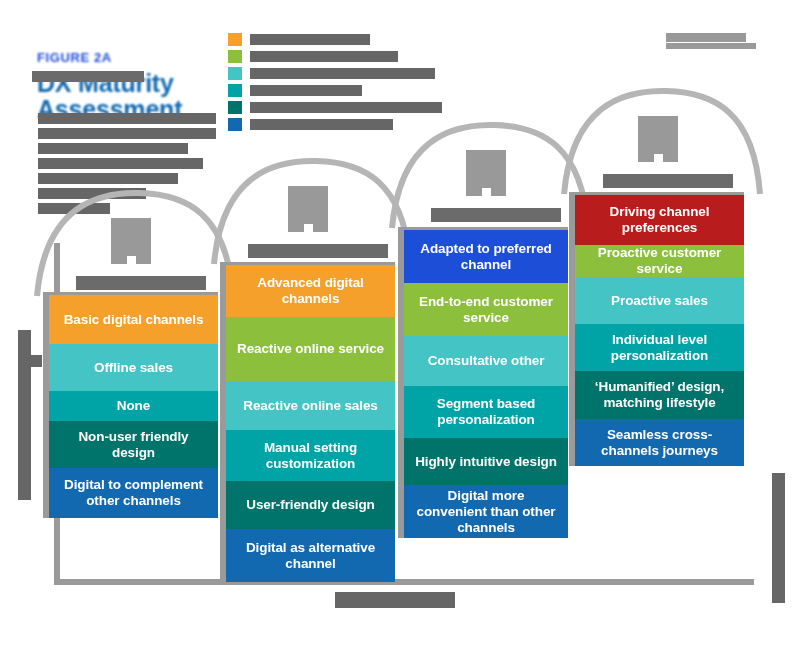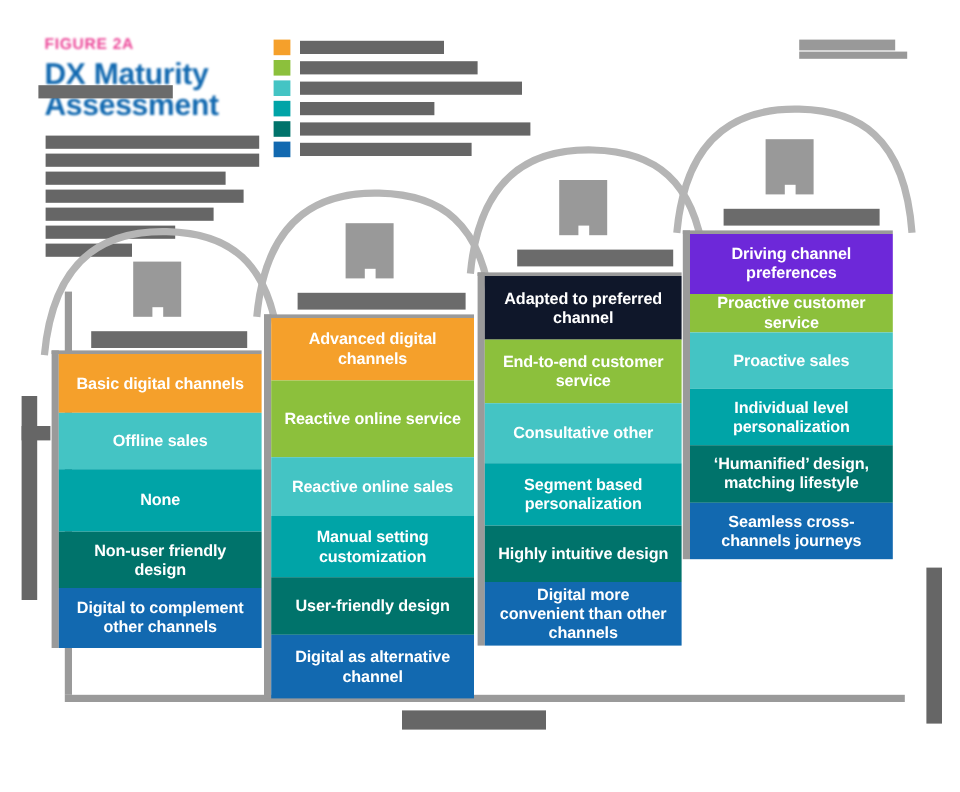--- a/index.html
+++ b/index.html
@@ -9,23 +9,24 @@
     background:#ffffff;
     font-family:"Liberation Sans","DejaVu Sans",sans-serif;
     overflow:hidden;
     position:relative;
   }
   #stage{position:absolute;inset:0;width:800px;height:660px;}
 
   
   #title-block{position:absolute;left:37px;top:30px;width:200px;}
   #figure-kicker{
-    font-size:13px;font-weight:bold;color:#ec4899;letter-spacing:.6px;
+    font-size:13px;font-weight:bold;color:#1d4ed8;letter-spacing:.6px;
     text-transform:uppercase;line-height:14px;
     filter:blur(0.9px);
+    margin-top:21px;
   }
   #figure-title{
     font-size:25px;font-weight:bold;color:#1269B0;line-height:26px;
     margin-top:5px;letter-spacing:-0.2px;
     filter:blur(0.9px);
   }
   #title-strike{
     position:absolute;left:32px;top:71px;width:112px;height:11px;background:#6b6b6b;
   }
 
@@ -175,21 +176,21 @@
   <div id="xlabel"></div>
 
   <div id="cols-layer">
       <div class="col" style="left: 43px; top: 292px; width: 175px;">
         <div class="seg" style="background: rgb(245, 160, 43); height: 49px;">
           <span>Basic digital channels</span>
         </div>
         <div class="seg" style="background: rgb(68, 196, 196); height: 47px;">
           <span>Offline sales</span>
         </div>
-        <div class="seg" style="background: rgb(0, 164, 167); height: 52px;">
+        <div class="seg" style="background: rgb(0, 164, 167); height: 30px;">
           <span>None</span>
         </div>
         <div class="seg" style="background: rgb(0, 115, 107); height: 47px;">
           <span>Non-user friendly design</span>
         </div>
         <div class="seg" style="background: rgb(18, 105, 176); height: 50px;">
           <span>Digital to complement other channels</span>
         </div>
       </div>
       <div class="col" style="left: 220px; top: 262px; width: 175px;">
@@ -206,41 +207,41 @@
           <span>Manual setting customization</span>
         </div>
         <div class="seg" style="background: rgb(0, 115, 107); height: 48px;">
           <span>User-friendly design</span>
         </div>
         <div class="seg" style="background: rgb(18, 105, 176); height: 53px;">
           <span>Digital as alternative channel</span>
         </div>
       </div>
       <div class="col" style="left: 398px; top: 227px; width: 170px;">
-        <div class="seg" style="background: #0f172a; height: 53px;">
+        <div class="seg" style="background: #1d4ed8; height: 53px;">
           <span>Adapted to preferred channel</span>
         </div>
         <div class="seg" style="background: rgb(140, 192, 60); height: 53px;">
           <span>End-to-end customer service</span>
         </div>
         <div class="seg" style="background: rgb(68, 196, 196); height: 50px;">
           <span>Consultative other</span>
         </div>
         <div class="seg" style="background: rgb(0, 164, 167); height: 52px;">
           <span>Segment based personalization</span>
         </div>
         <div class="seg" style="background: rgb(0, 115, 107); height: 47px;">
           <span>Highly intuitive design</span>
         </div>
         <div class="seg" style="background: rgb(18, 105, 176); height: 53px;">
           <span>Digital more convenient than other channels</span>
         </div>
       </div>
       <div class="col" style="left: 569px; top: 192px; width: 175px;">
-        <div class="seg" style="background: #6d28d9; height: 50px;">
+        <div class="seg" style="background: #b91c1c; height: 50px;">
           <span>Driving channel preferences</span>
         </div>
         <div class="seg" style="background: rgb(140, 192, 60); height: 32px;">
           <span>Proactive customer service</span>
         </div>
         <div class="seg" style="background: rgb(68, 196, 196); height: 47px;">
           <span>Proactive sales</span>
         </div>
         <div class="seg" style="background: rgb(0, 164, 167); height: 47px;">
           <span>Individual level personalization</span>

